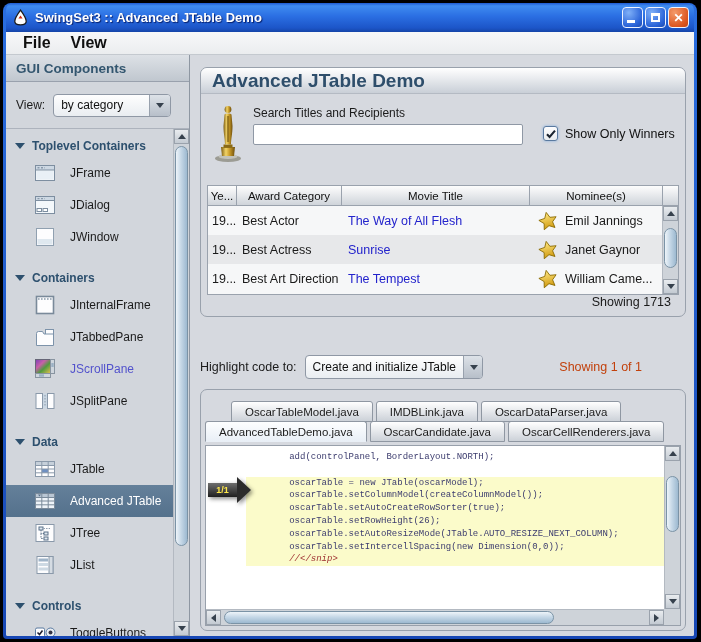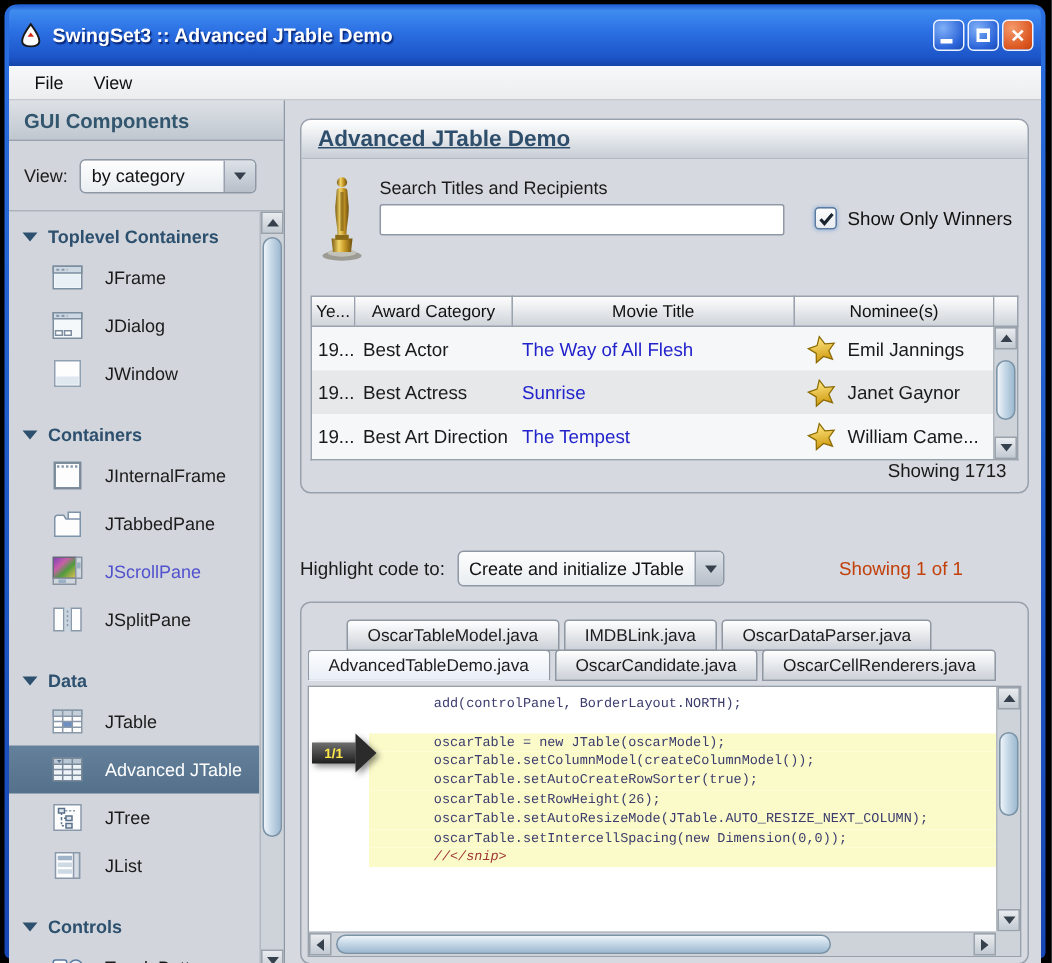--- a/index.html
+++ b/index.html
@@ -4,42 +4,42 @@
 <style>
   * { box-sizing: border-box; margin: 0; padding: 0; }
   html,body { width:701px; height:642px; background:#000; overflow:hidden;
     font-family:"Liberation Sans", sans-serif; position:relative; }
 
   
   .window { position:absolute; left:3px; top:3px; width:694px; height:636px;
     border-radius:8px 8px 4px 4px;
     background:linear-gradient(180deg,#2a6ee0,#1747b4);
     padding:0 3px 3px 3px; }
-  .titlebar { height:41px; display:flex; align-items:center; padding:0 5px 0 6px;
+  .titlebar { height:29px; display:flex; align-items:center; padding:0 5px 0 6px;
     border-radius:7px 7px 0 0;
     background:linear-gradient(180deg,#1d59d1 0%,#3f8cf0 10%,#2b6fe3 45%,#1c55c8 86%,#1545a8 100%);justify-content:center; }
   .title-icon { width:17px; height:17px; margin-right:6px; flex:none; }
   .title-text { color:#fff; font-weight:bold; font-size:13px; flex:1;
     text-shadow:1px 1px 1px rgba(0,20,90,.85); white-space:nowrap; overflow:hidden; }
   .win-buttons { display:flex; gap:2px; }
   .win-btn { width:21px; height:21px; border-radius:4px; border:1px solid #eef3ff;
     display:flex; align-items:center; justify-content:center; position:relative; }
   .win-btn.blue { background:radial-gradient(circle at 30% 25%, #7fb0f8, #2a63d8 70%, #1c4ab0); }
   .win-btn.red  { background:radial-gradient(circle at 30% 25%, #f49a6a, #dc5620 70%, #c24312); }
   .glyph-min { position:absolute; left:4px; bottom:4px; width:8px; height:3px; background:#fff; }
   .glyph-max { width:9px; height:9px; border:2px solid #fff; border-top-width:3px; }
   .glyph-x { color:#fff; font-size:12px; font-weight:bold; line-height:1; }
 
   .window-inner { background:#d6d9df; height:calc(100% - 29px); display:flex;
     flex-direction:column; overflow:hidden; border-radius:0 0 2px 2px; }
 
   
   .menubar { height:23px; flex:none; background:linear-gradient(#f7f8f9,#ebedef);
     border-bottom:1px solid #c4c9cf; display:flex; align-items:center; padding-left:7px; }
-  .menu-item { font-size:12px; color:#101010; padding:15px 10px; }
+  .menu-item { font-size:16px; color:#101010; padding:15px 10px;font-weight:bold; }
 
   .content { flex:1; display:flex; min-height:0; }
 
   
   .sidebar { width:184px; flex:none; border-right:1px solid #8e97a2;
     background:#d2d6dc; display:flex; flex-direction:column; }
   .sidebar-header { height:27px; flex:none; display:flex; align-items:center; padding-left:10px;
     background:linear-gradient(#dde1e6,#c0c7cf); border-bottom:1px solid #99a1ad;
     font-size:13.5px; font-weight:bold; color:#33566f; }
   .view-row { height:46px; flex:none; display:flex; align-items:center; gap:8px; padding-left:10px; }
@@ -83,21 +83,21 @@
     background:linear-gradient(180deg,#eef4f9 0%,#c6d8e7 45%,#9db9d0 100%); }
   .sb-corner { position:absolute; right:0; bottom:0; width:16px; height:16px; background:#ced3d9; }
 
   
   .main { flex:1; position:relative; background:#d6d9df; min-width:0; }
 
   .demo-panel { position:absolute; left:10px; top:12px; right:8px; height:250px;
     border:1px solid #99a1ac; border-radius:7px; background:#d6d9df; }
   .demo-header { height:26px; border-bottom:1px solid #b4bac3; border-radius:6px 6px 0 0;
     background:linear-gradient(#ffffff,#c9cfd7); display:flex; align-items:center;
-    padding-left:11px; font-size:15px; font-weight:bold; color:#2e4e6b;text-decoration:underline; }
+    padding-left:11px; font-size:19px; font-weight:bold; color:#2e4e6b; }
   .search-row { display:flex; align-items:flex-start; padding:8px 10px 0 12px; }
   .oscar { width:30px; height:60px; flex:none; margin-right:10px; }
   .search-col { display:flex; flex-direction:column; gap:4px; padding-top:4px; }
   .search-label { font-size:12px; color:#1b1b1b; }
   .search-input { width:270px; height:21px; border:1px solid #8f98a5; border-radius:2px;
     background:#fff; font-size:12px; padding:0 4px; }
   .winners { display:flex; align-items:center; gap:7px; margin-left:20px; margin-top:24px; }
   .checkbox { width:15px; height:15px; border:1px solid #5a7aa0; border-radius:3px;
     background:linear-gradient(#fdfdfe,#e7ebef); box-shadow:0 0 3px #86aede;
     display:flex; align-items:center; justify-content:center; flex:none; }

